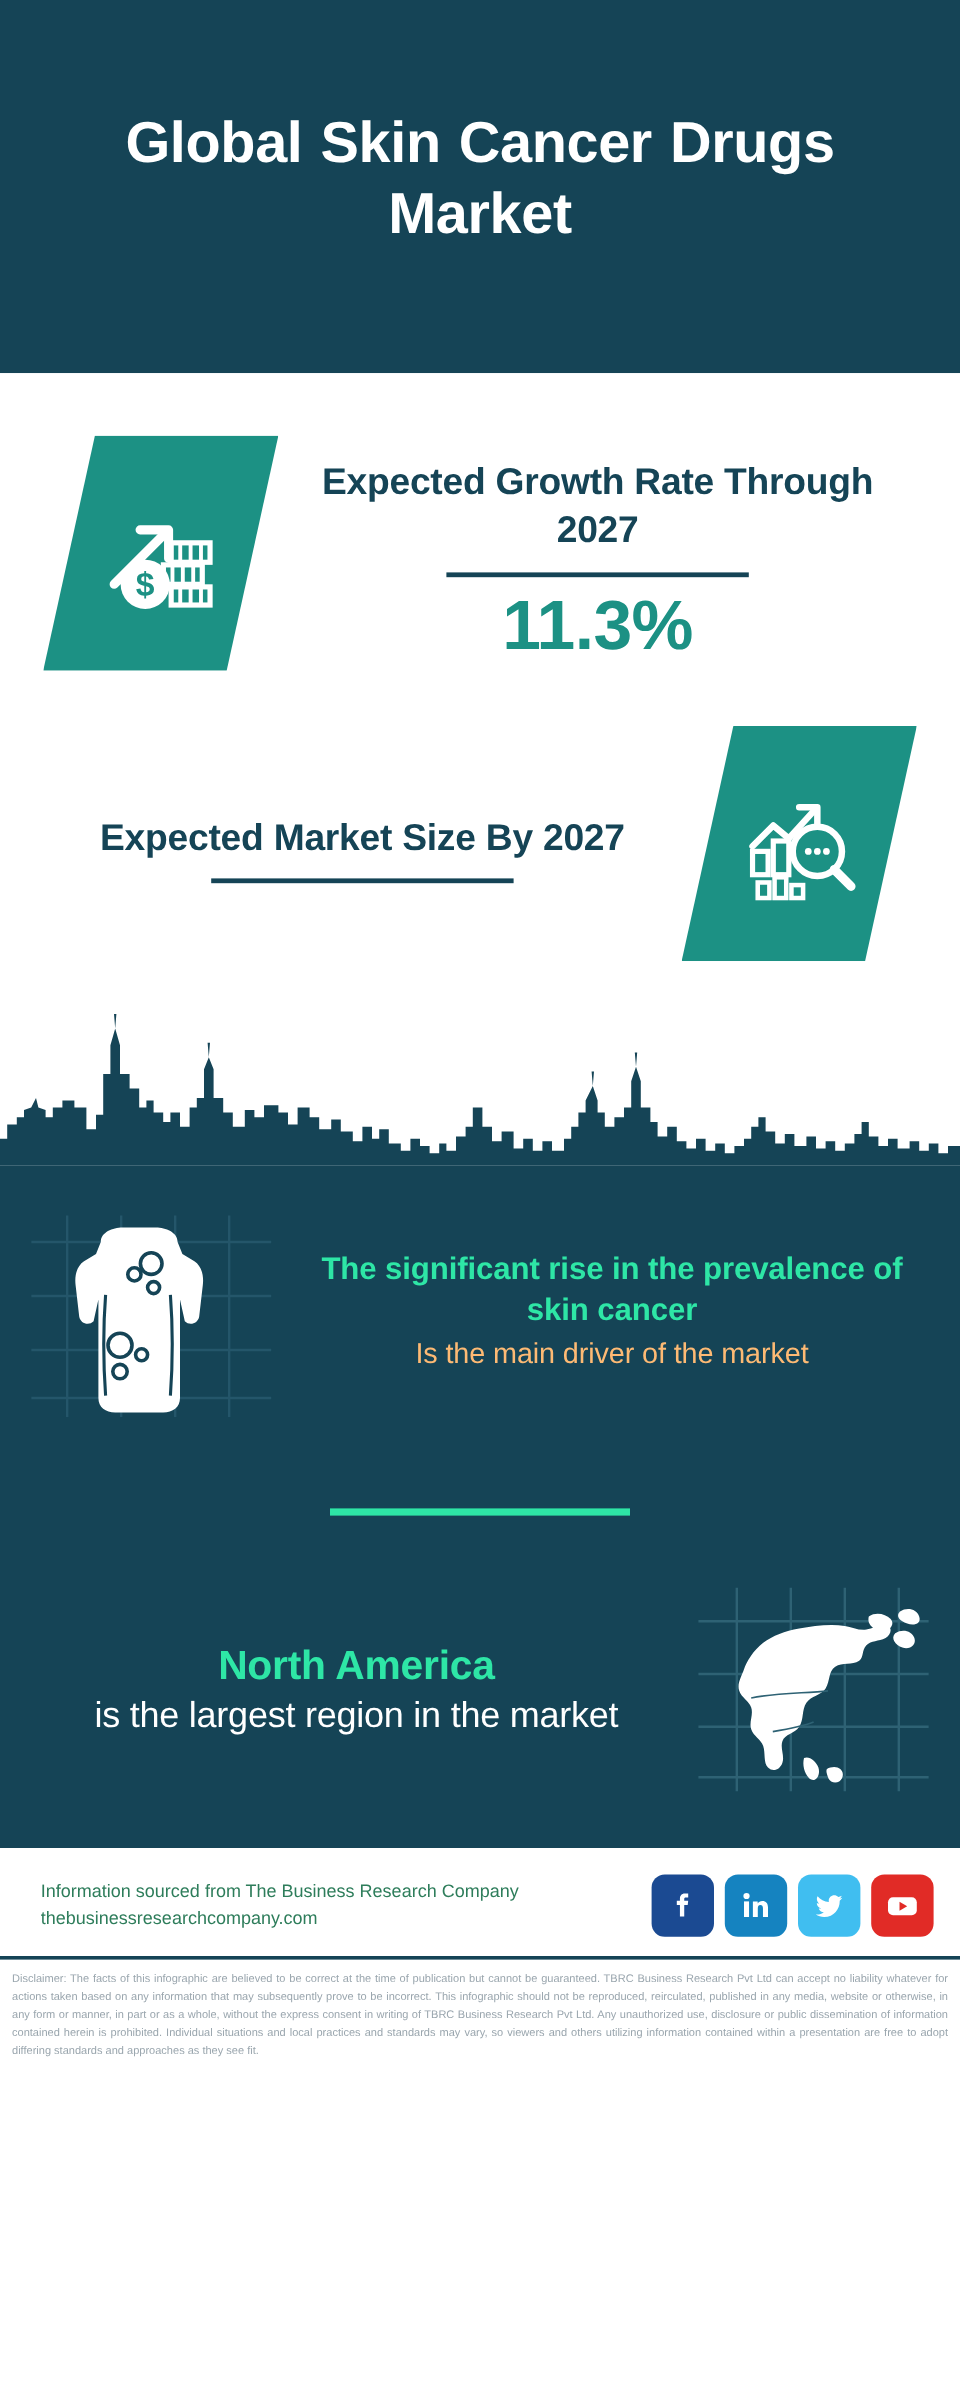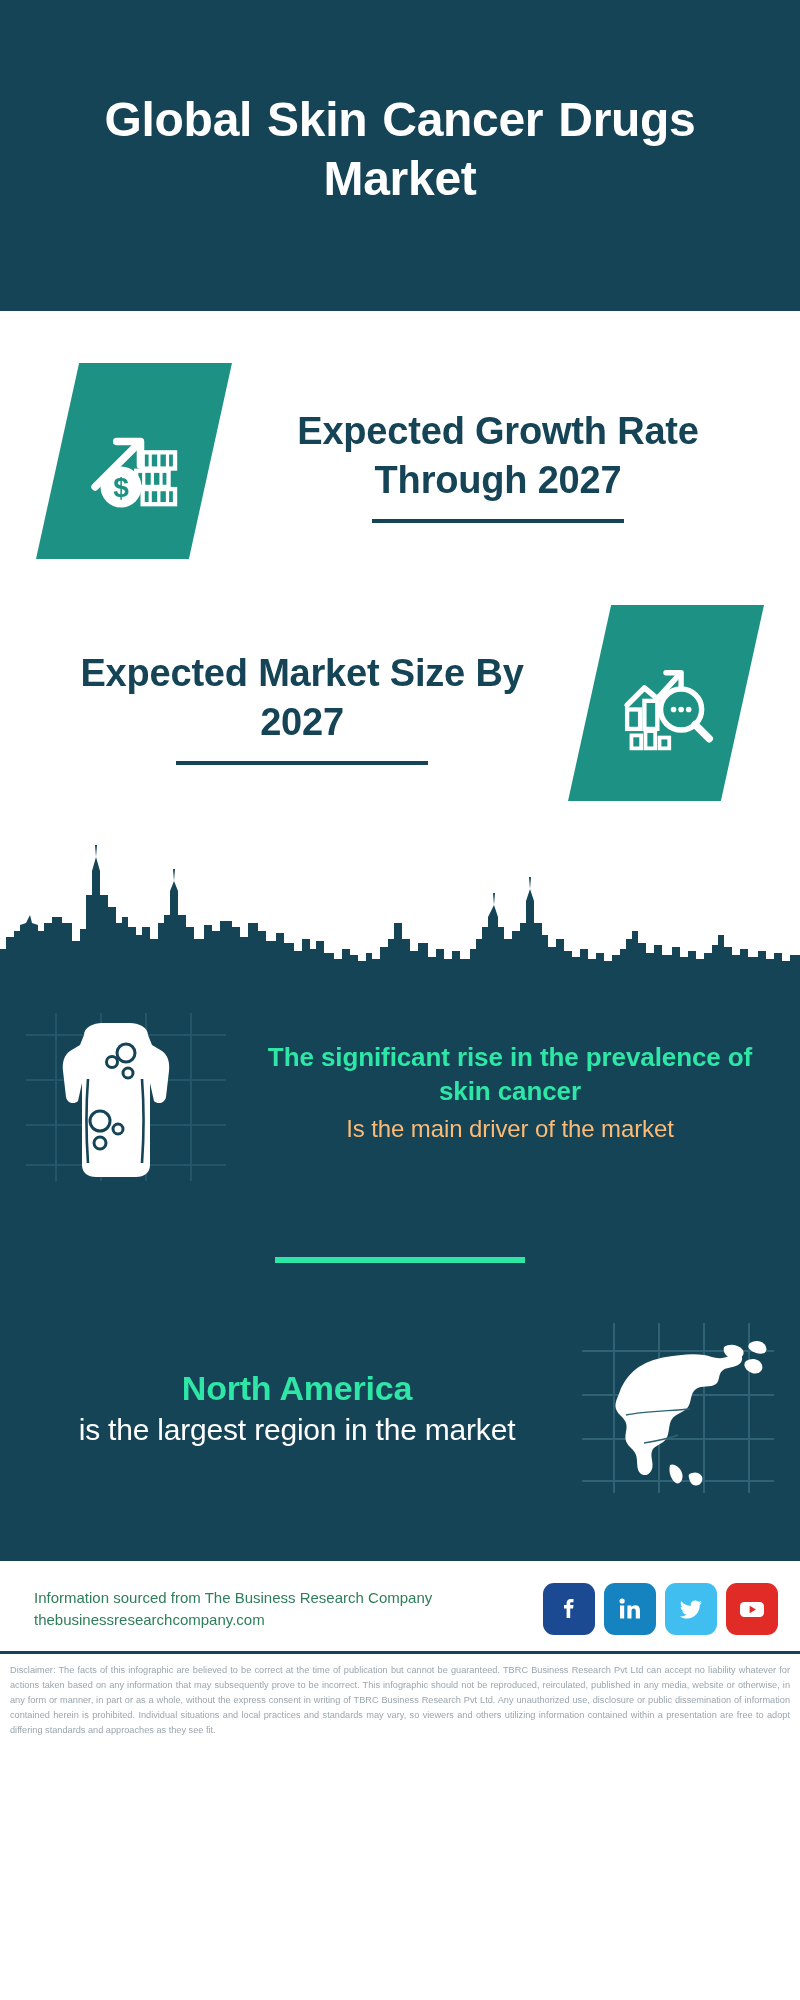--- a/index.html
+++ b/index.html
@@ -55,21 +55,21 @@
     clip-path: polygon(22% 0%, 100% 0%, 78% 100%, 0% 100%);
     display:flex;
     align-items:center;
     justify-content:center;
   }
   .shape svg { width:108px; height:108px; display:block; }
 
   .stat-text { flex:1 1 auto; text-align:center; padding:0 6px; }
   .stat-label {
     color:#154456;
-    font-size:38px;
+    font-size:31px;
     font-weight:bold;
     line-height:1.28;
     letter-spacing:-0.2px;
     margin-top:16px;
   }
   .stat-rule {
     width:252px;
     height:4px;
     background:#154456;
     margin:15px auto 8px auto;
@@ -90,21 +90,21 @@
     background:#ffffff;
     margin-top:18px;
   }
   .skyline-wrap svg { position:absolute; bottom:0; left:0; width:100%; height:140px; display:block; }
 
   
   .dark-zone {
     background:#154456;
     width:100%;
     position:relative;
-    padding-bottom:22px;
+    padding-bottom:1px;
   }
 
   .driver-row {
     display:flex;
     align-items:center;
     padding:34px 26px 10px 26px;
     min-height:200px;
   }
   .driver-art {
     flex:0 0 auto;
@@ -227,20 +227,21 @@
           <line x1="65" y1="76" x2="65" y2="90" stroke="#fff" stroke-width="3"></line>
           <line x1="73" y1="76" x2="73" y2="90" stroke="#fff" stroke-width="3"></line>
           <line x1="81" y1="76" x2="81" y2="90" stroke="#fff" stroke-width="3"></line>
           <circle cx="38" cy="74" r="19" fill="#fff"></circle>
           <text x="38" y="83" font-size="26" font-weight="bold" text-anchor="middle" fill="#1C9184" font-family="Liberation Sans, sans-serif">$</text>
         </svg>
       </div>
       <div class="stat-text">
         <div class="stat-label">Expected Growth Rate Through 2027</div>
         <div class="stat-rule"></div>
+        <div class="stat-value">11.3%</div>
       </div>
     </div>
 
     <div class="stat-row rowB">
       <div class="stat-text">
         <div class="stat-label">Expected Market Size By 2027</div>
         <div class="stat-rule"></div>
       </div>
       <div class="shape">
         <svg viewBox="0 0 100 100" fill="none">

